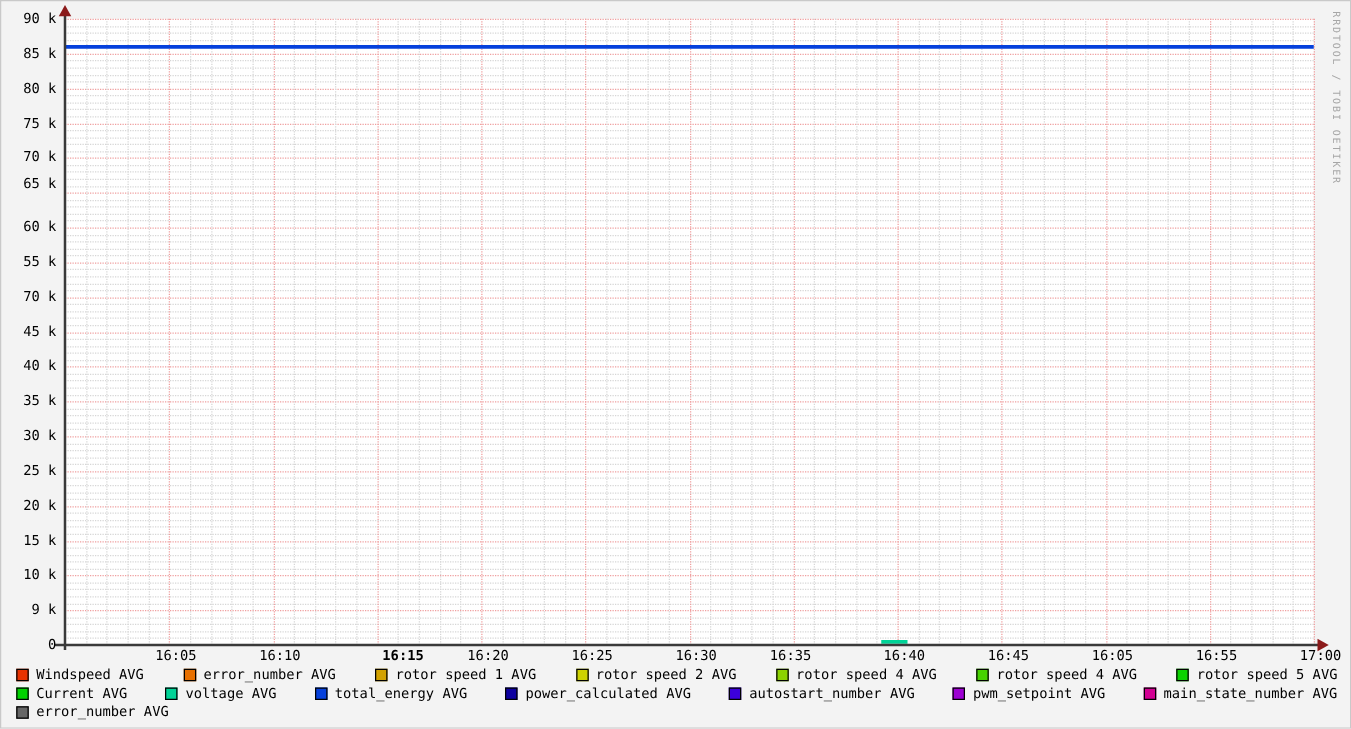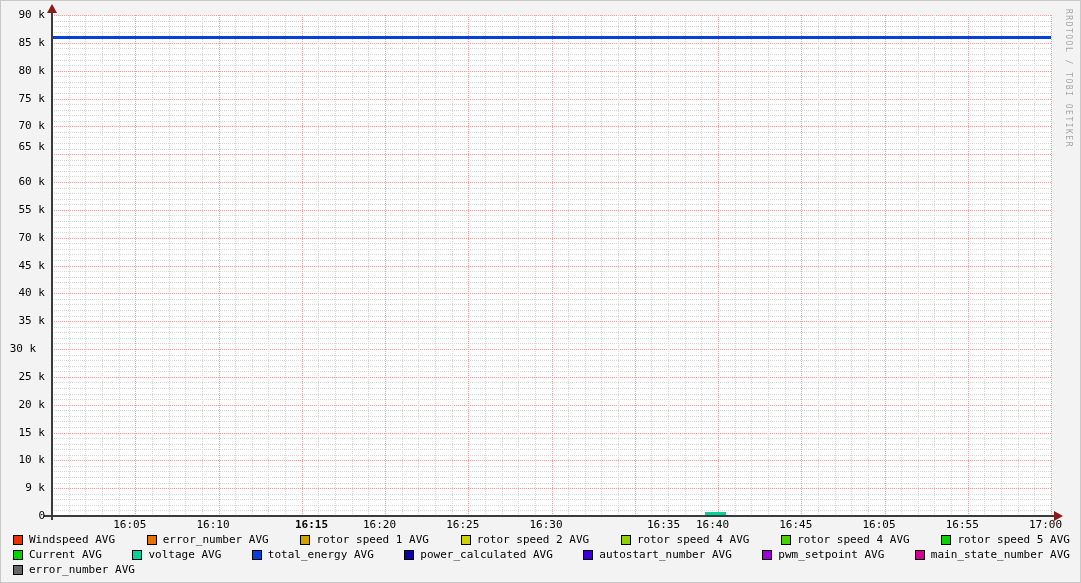--- a/index.html
+++ b/index.html
@@ -27,21 +27,21 @@
     position:absolute;left:46px;top:3px;width:0;height:0;
     border-left:5px solid transparent;border-right:5px solid transparent;
     border-bottom:9px solid #8b1a1a;
   }
   .arrow-right{
     position:absolute;left:1053px;top:510px;width:0;height:0;
     border-top:5px solid transparent;border-bottom:5px solid transparent;
     border-left:9px solid #8b1a1a;
   }
   .y-label{position:absolute;left:0;width:44px;text-align:right;line-height:12px;}
-  .x-label{position:absolute;width:44px;margin-left:-22px;text-align:left;top:518px;line-height:12px;}
+  .x-label{position:absolute;width:44px;margin-left:-22px;text-align:right;top:518px;line-height:12px;}
   .watermark{
     position:absolute;left:1072px;top:8px;
     transform:rotate(90deg);transform-origin:0 0;
     font-size:8px;letter-spacing:1.5px;color:#a6a6a6;white-space:nowrap;
   }
   .legend{position:absolute;left:12px;right:10px;top:531px;}
   .legend-row{display:flex;height:15px;align-items:center;}
   .legend-row.spread{justify-content:space-between;}
   .legend-item{display:inline-flex;align-items:center;white-space:nowrap;}
   .swatch{
@@ -279,38 +279,38 @@
           <span>error_number AVG</span>
         </span>
       </div>
     </div>
 <div class="y-label" style="top: 509px;">0</div>
     <div class="y-label" style="top: 481.167px;">9 k</div>
     <div class="y-label" style="top: 453.333px;">10 k</div>
     <div class="y-label" style="top: 425.5px;">15 k</div>
     <div class="y-label" style="top: 397.667px;">20 k</div>
     <div class="y-label" style="top: 369.833px;">25 k</div>
-    <div class="y-label" style="top: 342px; text-align: center;">30 k</div>
+    <div class="y-label" style="top: 342px;">30 k</div>
     <div class="y-label" style="top: 314.167px;">35 k</div>
     <div class="y-label" style="top: 286.333px;">40 k</div>
     <div class="y-label" style="top: 258.5px;">45 k</div>
     <div class="y-label" style="top: 230.667px;">70 k</div>
     <div class="y-label" style="top: 202.833px;">55 k</div>
     <div class="y-label" style="top: 175px;">60 k</div>
     <div class="y-label" style="top: 140px;">65 k</div>
     <div class="y-label" style="top: 119.333px;">70 k</div>
     <div class="y-label" style="top: 91.5px;">75 k</div>
     <div class="y-label" style="top: 63.6667px;">80 k</div>
     <div class="y-label" style="top: 35.8333px;">85 k</div>
     <div class="y-label" style="top: 8px;">90 k</div>
     <div class="x-label" style="left: 134.25px;">16:05</div>
     <div class="x-label" style="left: 217.5px;">16:10</div>
     <div class="x-label" style="left: 316px; font-weight: bold;">16:15</div>
     <div class="x-label" style="left: 384px;">16:20</div>
     <div class="x-label" style="left: 467.25px;">16:25</div>
     <div class="x-label" style="left: 550.5px;">16:30</div>
-    <div class="x-label" style="left: 668px;">16:35</div>
+    <div class="x-label" style="left: 626px;">16:35</div>
     <div class="x-label" style="left: 717px;">16:40</div>
     <div class="x-label" style="left: 800.25px;">16:45</div>
     <div class="x-label" style="left: 883.5px;">16:05</div>
     <div class="x-label" style="left: 966.75px;">16:55</div>
     <div class="x-label" style="left: 1050px;">17:00</div>
   </div>
 
 </body></html>

